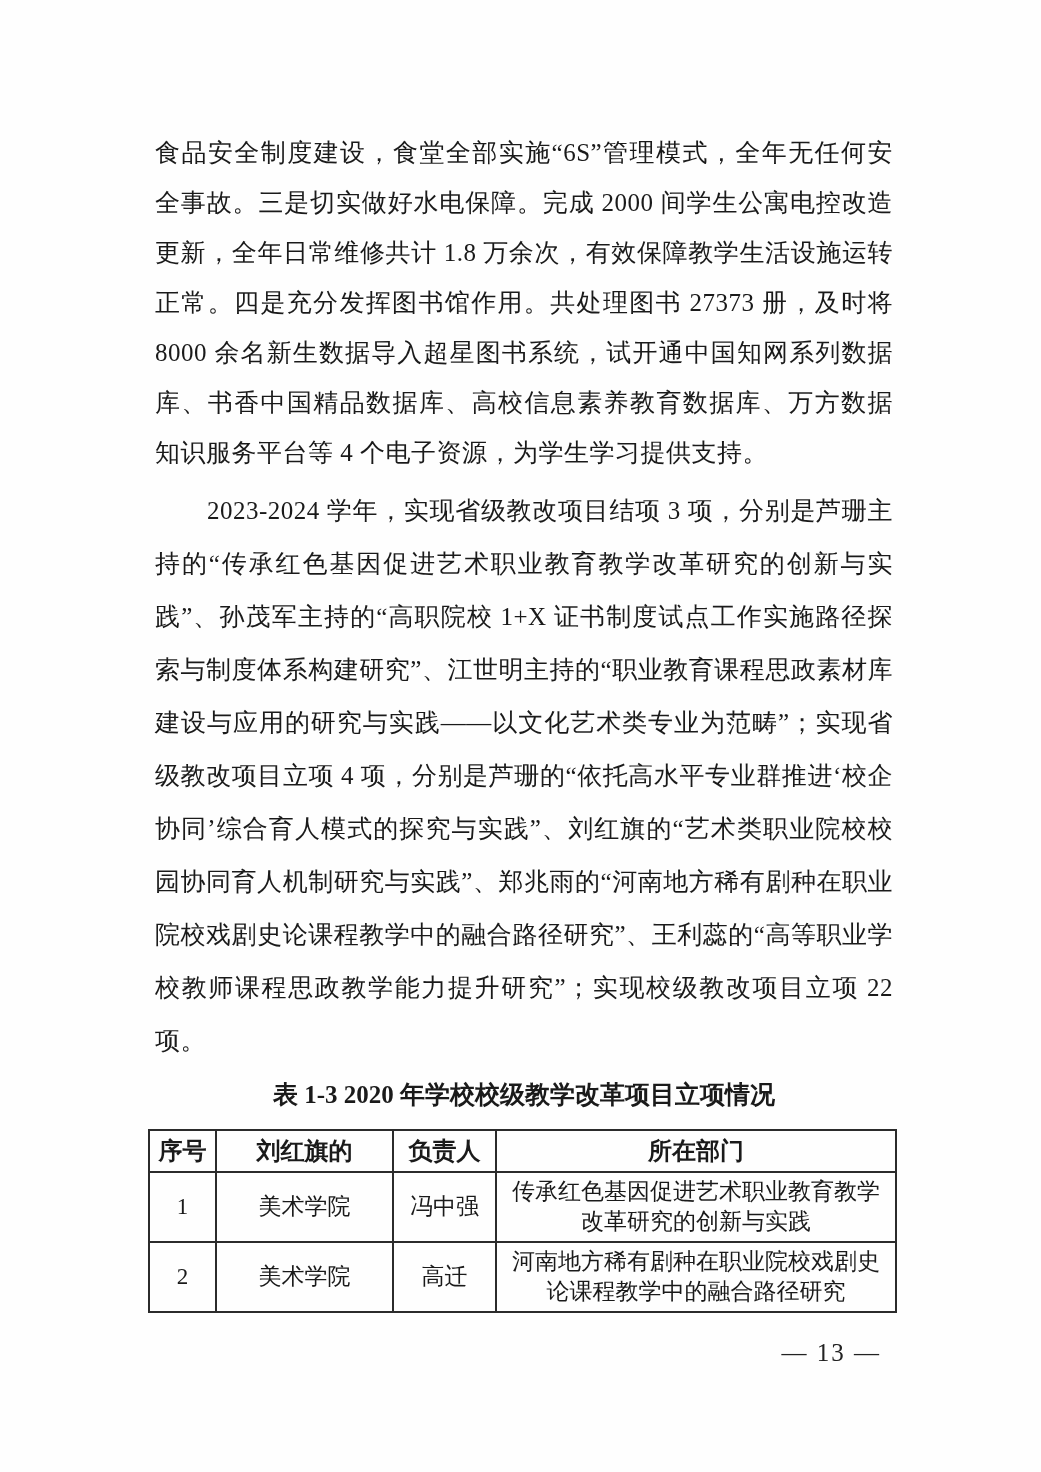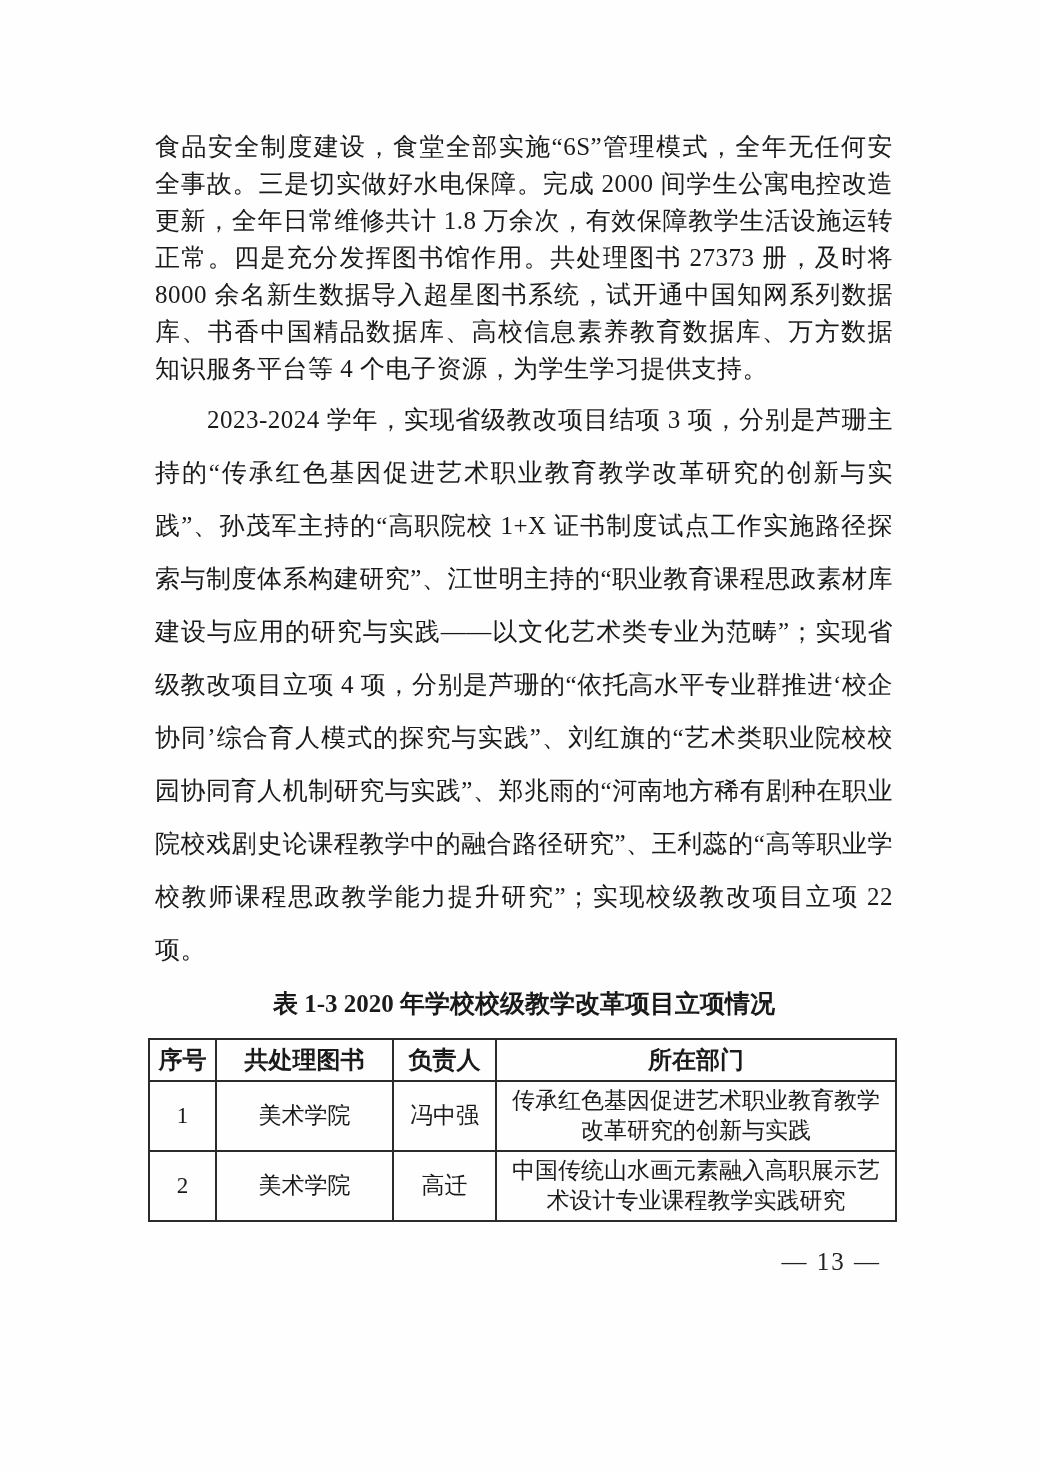--- a/index.html
+++ b/index.html
@@ -24,21 +24,21 @@
     top: 128px;
     width: 738px;
   }
   .body-para {
     margin: 0;
     font-size: 25px;
     text-align: justify;
     text-justify: inter-character;
     letter-spacing: 0.5px;
   }
-  .para-1 { line-height: 37px; font-family: Liberation Serif, serif; }
+  .para-1 { line-height: 50px; font-family: Liberation Serif, serif; }
   .para-2 { line-height: 53px; text-indent: 52px; margin-top: 6px; }
   .heading-2 {
     margin: 10px 0 0 0;
     padding-left: 52px;
     font-size: 27px;
     font-weight: bold;
     line-height: 48px;
   }
   .heading-3 {
     margin: 4px 0 0 0;
@@ -106,37 +106,37 @@
     <table class="projects">
       <colgroup>
         <col class="c-no">
         <col class="c-dept">
         <col class="c-lead">
         <col class="c-topic">
       </colgroup>
       <thead>
         <tr>
           <th>序号</th>
-          <th>共处理图书</th>
+          <th>刘红旗的</th>
           <th>负责人</th>
           <th>所在部门</th>
         </tr>
       </thead>
       <tbody>
         <tr>
           <td>1</td>
           <td>美术学院</td>
           <td>冯中强</td>
           <td>传承红色基因促进艺术职业教育教学改革研究的创新与实践</td>
         </tr>
         <tr>
           <td>2</td>
           <td>美术学院</td>
           <td>高迁</td>
-          <td>中国传统山水画元素融入高职展示艺术设计专业课程教学实践研究</td>
+          <td>河南地方稀有剧种在职业院校戏剧史论课程教学中的融合路径研究</td>
         </tr>
       </tbody>
     </table>
 
     <div class="page-number">— 13 —</div>
 
   </div>
 </div>
 
 </body></html>

